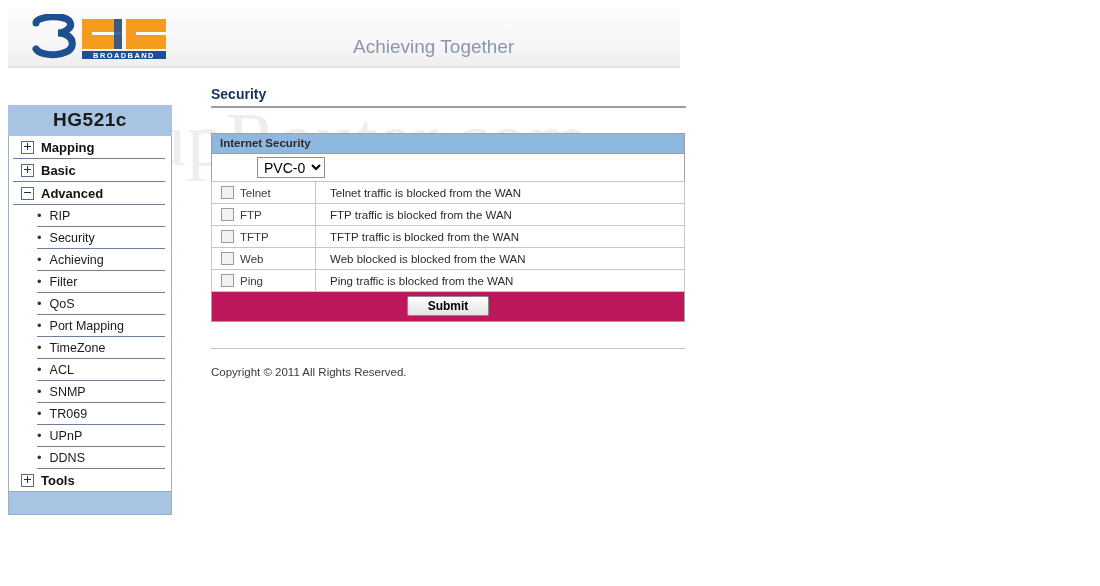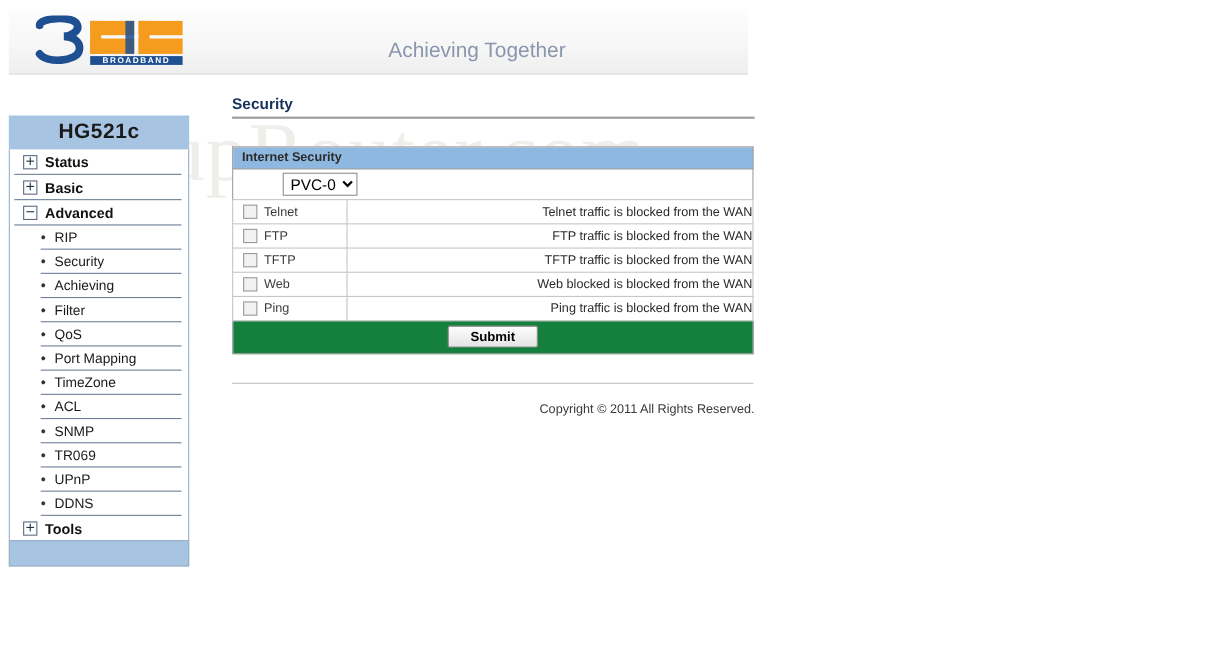--- a/index.html
+++ b/index.html
@@ -224,24 +224,23 @@
     flex: 0 0 auto;
     cursor: pointer;
   }
   .chk-label {
     font-size: 11.5px;
     color: #3b3b3b;
   }
   .desc-cell {
     padding: 4px 0 4px 14px !important;
     color: #2b2b2b;
-    text-align: right;
   }
   .submit-row td {
-    background: #15803d;
+    background: #be185d;
     text-align: center;
     padding: 4px 0 5px 0 !important;
     border: 1px solid #a0a0a0 !important;
   }
   button.submit {
     font-family: "Liberation Sans", sans-serif;
     font-size: 12px;
     font-weight: bold;
     color: #000;
     background: linear-gradient(to bottom, #fdfdfd, #e4e4e4);
@@ -255,21 +254,20 @@
   #footer-rule {
     margin-top: 26px;
     height: 1px;
     background: #c4c4c4;
     width: 474px;
   }
   #copyright {
     margin-top: 17px;
     font-size: 11.5px;
     color: #3a3a3a;
-    text-align: right;
   }
 </style>
 </head>
 <body>
 
 <div id="watermark">SetupRouter.com</div>
 
 <div id="header">
   <div id="logo">
     <svg width="160" height="48" viewBox="0 0 160 48" xmlns="http://www.w3.org/2000/svg">
@@ -287,21 +285,21 @@
   </div>
   <div id="tagline">Achieving Together</div>
 </div>
 
 <div id="sidebar">
   <div id="sidebar-title">HG521c</div>
   <div id="sidebar-menu">
 
     <div class="top-item">
       <span class="toggle-box plus"></span>
-      <span>Status</span>
+      <span>Mapping</span>
     </div>
 
     <div class="top-item">
       <span class="toggle-box plus"></span>
       <span>Basic</span>
     </div>
 
     <div class="top-item">
       <span class="toggle-box"></span>
       <span>Advanced</span>

